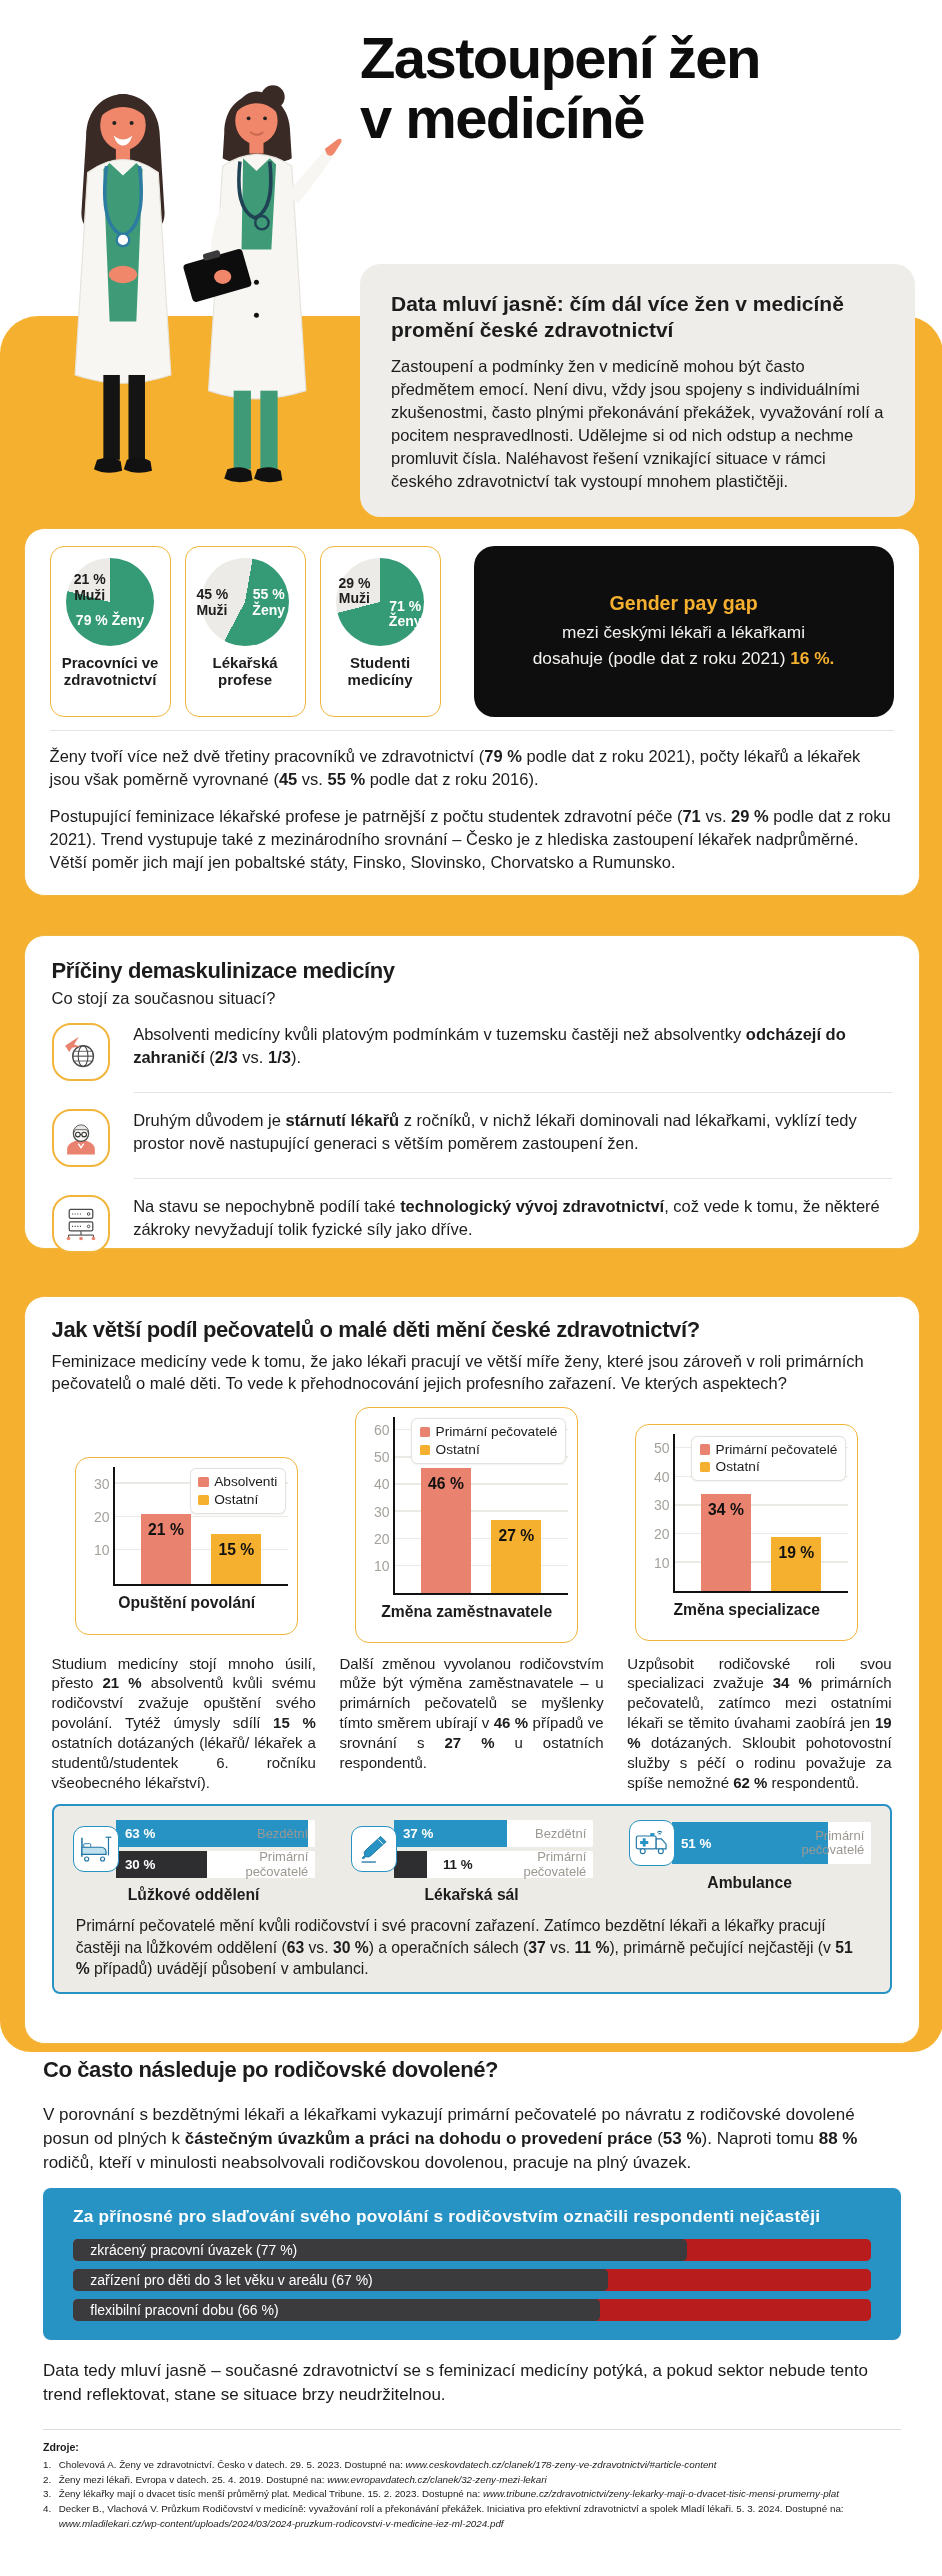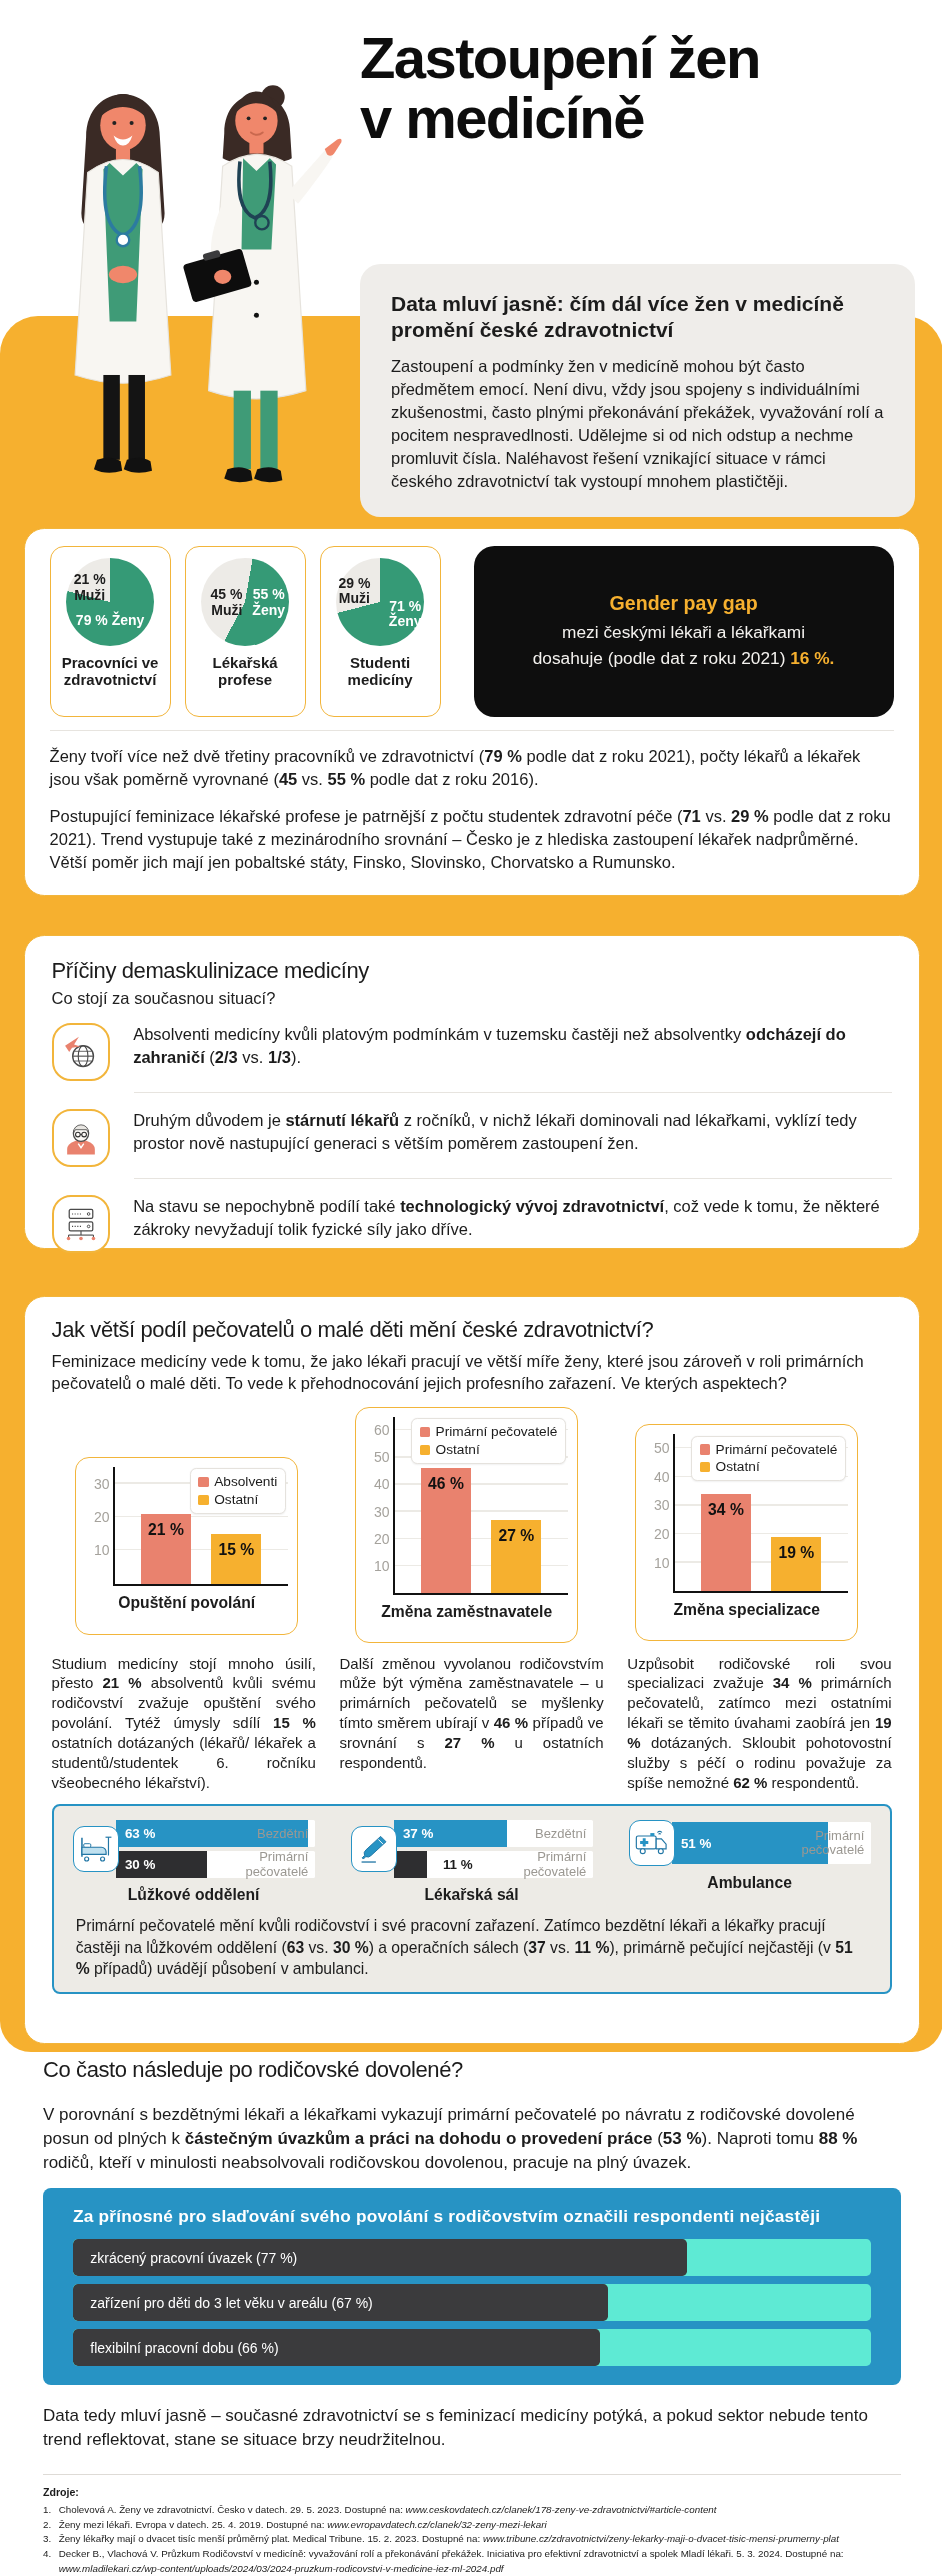--- a/index.html
+++ b/index.html
@@ -31,35 +31,35 @@
   .pie-wrap{position:relative;width:88px;height:88px;flex-shrink:0;}
   .pie{width:88px;height:88px;border-radius:50%;}
   .pie-0{background:conic-gradient(var(--green) 0 79%, var(--pieGray) 79% 100%);}
   .pie-1{background:conic-gradient(from 10deg, var(--green) 0 55%, var(--pieGray) 55% 100%);}
   .pie-2{background:conic-gradient(var(--green) 0 71%, var(--pieGray) 71% 100%);}
   .pie-lab{position:absolute;font-size:14px;font-weight:700;line-height:1.1;}
   .lab-men{color:#1d1d1d;}
   .lab-women{color:#fff;}
   .p0-men{left:1.6px;top:14px;text-align:center;width:44px;}
   .p0-women{left:50%;top:62%;transform:translateX(-50%);width:94px;text-align:center;}
-  .p1-men{left:-4.7px;top:50%;transform:translateY(-50%);width:46px;text-align:right;}
+  .p1-men{left:-4.7px;top:50%;transform:translateY(-50%);width:46px;text-align:left;}
   .p1-women{right:-1.6px;top:50%;transform:translateY(-50%);width:44px;text-align:center;}
   .p2-men{left:-4.7px;top:17.3px;width:46px;text-align:center;}
   .p2-women{right:-3.1px;top:46%;width:44px;text-align:center;}
   .pie-caption{margin-top:7.9px;font-size:15px;font-weight:700;text-align:center;line-height:1.12;min-height:35px;display:flex;align-items:center;}
   .paygap-box{flex:1;align-self:center;margin-left:19px;height:171px;background:#0E0E0E;border-radius:20.4px;display:flex;flex-direction:column;justify-content:center;text-align:center;padding:12.6px 19px;}
   .paygap-box .gp-title{color:var(--yellow);font-weight:700;font-size:19.6px;margin-bottom:4.7px;}
   .paygap-box .gp-line{color:#f4f2ef;font-size:17.3px;line-height:1.5;}
   .gp-value{color:var(--yellow);font-weight:700;}
   .card1 .divider{border-top:1.2px solid #E7E4DF;margin-top:12.6px;}
   .card1 p{font-size:16.5px;line-height:1.4;margin-top:14px;}
   b{font-weight:700;}
 
   
-  .card2 h2,.card3 h2,.after h2{font-size:22px;font-weight:400;letter-spacing:-0.4px;}
+  .card2 h2,.card3 h2,.after h2{font-size:22px;font-weight:700;letter-spacing:-0.4px;}
   .card2 .sub{font-size:16.5px;margin-top:4.7px;color:#222;}
   .cause-row{display:flex;gap:23.6px;margin-top:15.7px;}
   .cause-icon{width:58px;height:58px;flex-shrink:0;border:2px solid var(--cardBorder);border-radius:19px;display:flex;align-items:center;justify-content:center;background:#fff;}
   .cause-text{font-size:16.5px;line-height:1.38;}
   .cause-div{border-top:1.2px solid #E7E4DF;margin:11px 0 0 82px;}
 
   
   .card3 .lead{font-size:16.5px;line-height:1.34;margin-top:6.3px;}
   .charts-row{display:flex;gap:57px;align-items:flex-start;padding-left:23.6px;height:237px;margin-top:12.6px;}
   .chart-box{width:223px;border:1.6px solid var(--cardBorder);border-radius:14px;padding:9.4px 9.4px 6.3px;background:#fff;}
@@ -101,21 +101,21 @@
   .wval.out{position:absolute;left:calc(100% + 6.3px);color:#1d1d1d;}
   .wlabel{position:absolute;right:6.3px;top:50%;transform:translateY(-50%);font-size:13px;color:#9B9892;text-align:right;line-height:1.1;max-width:82px;}
   .wg-caption{font-weight:700;font-size:15.7px;text-align:center;margin-top:7.9px;}
   .wnote{font-size:15.7px;line-height:1.38;margin-top:11px;padding:0 3.1px;}
 
   
   .after{position:absolute;left:43px;top:2057px;width:858px;z-index:1;}
   .after .body{font-size:17px;line-height:1.4;margin-top:20px;}
   .bluebox{margin-top:14px;background:var(--blue);border-radius:7.9px;padding:17.3px 30px 19px;}
   .bluebox h3{color:#fff;font-size:17.3px;font-weight:700;margin-bottom:12.6px;letter-spacing:0.2px;}
-  .bbar-track{background:#5eead4;border-radius:4.7px;height:37px;margin-top:7.9px;overflow:hidden;}
+  .bbar-track{background:#b91c1c;border-radius:4.7px;height:22px;margin-top:7.9px;overflow:hidden;}
   .bbar{height:100%;background:var(--dark);border-radius:4.7px;display:flex;align-items:center;}
   .bbar-label{color:#fff;font-size:14px;padding-left:17.3px;white-space:nowrap;}
   .conclusion{font-size:17px;line-height:1.42;margin-top:19px;}
   .src-divider{border-top:1.2px solid #DEDBD6;margin-top:22px;}
   .sources{margin-top:11px;}
   .sources h4{font-size:10.6px;font-weight:700;margin-bottom:4.7px;}
   .sources ol{list-style:none;counter-reset:src;}
   .sources li{counter-increment:src;position:relative;padding-left:15.7px;font-size:9.8px;line-height:1.5;color:#222;}
   .sources li::before{content:counter(src) ".";position:absolute;left:0;}
   .src-url{font-style:italic;}

